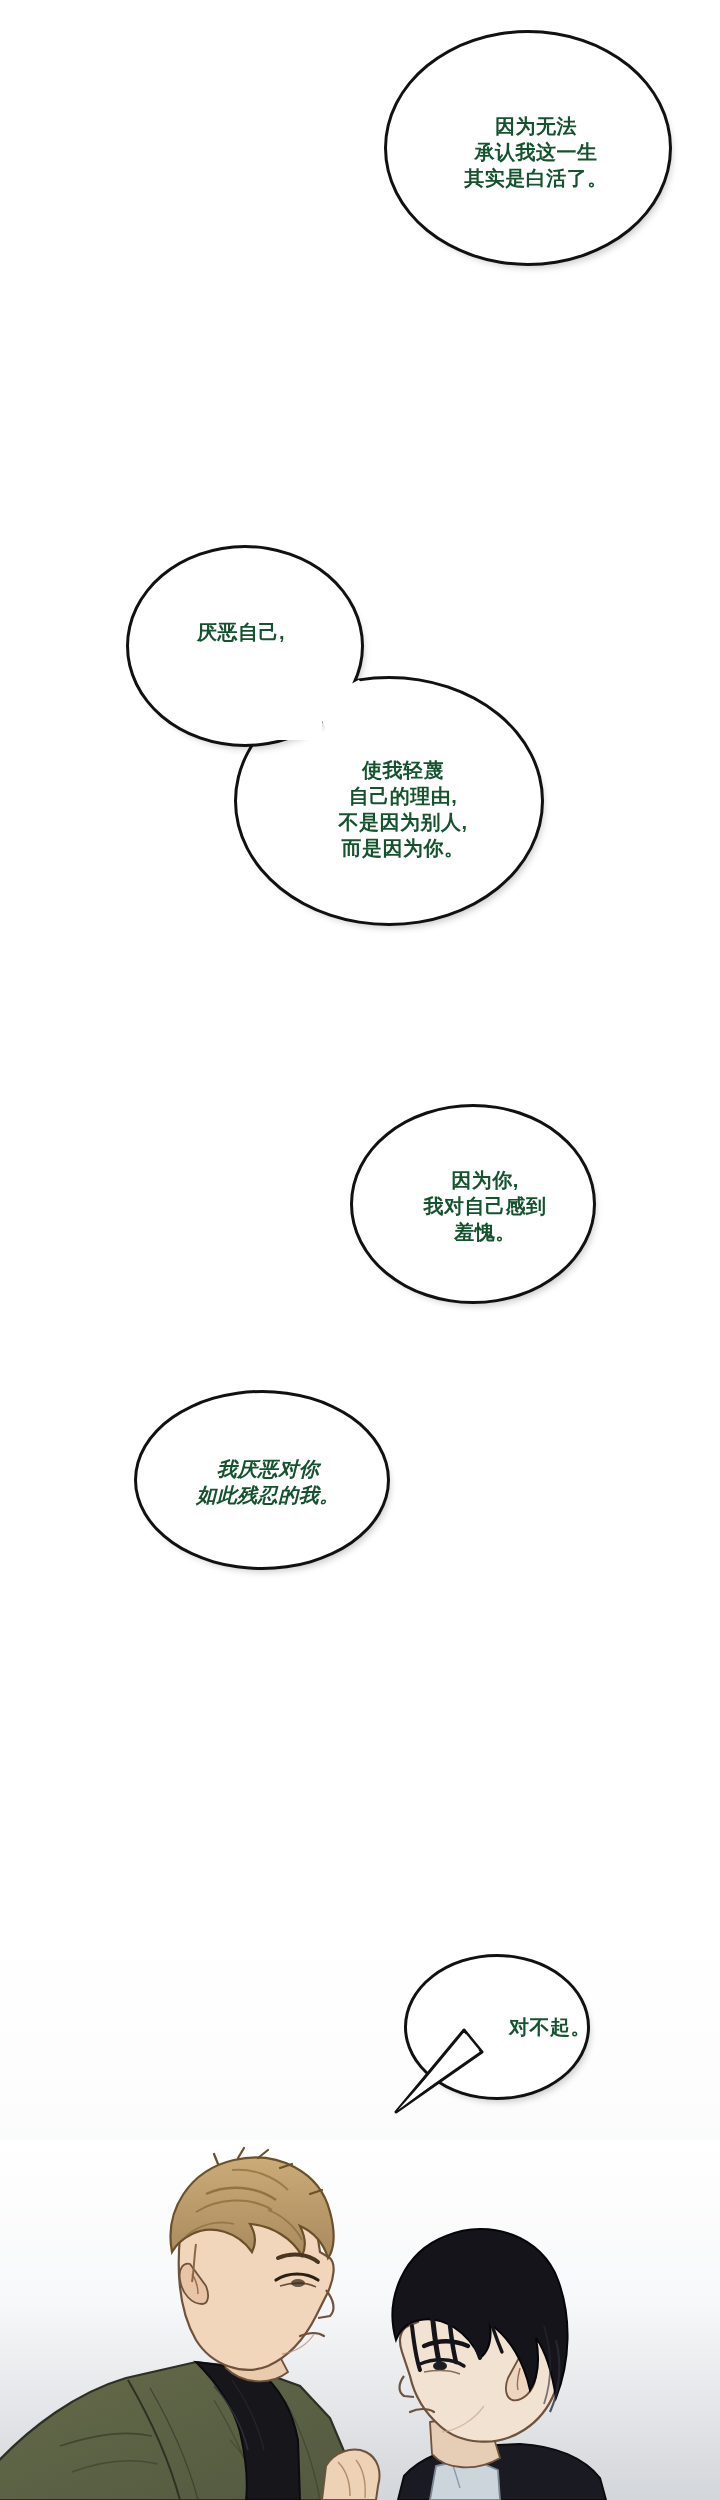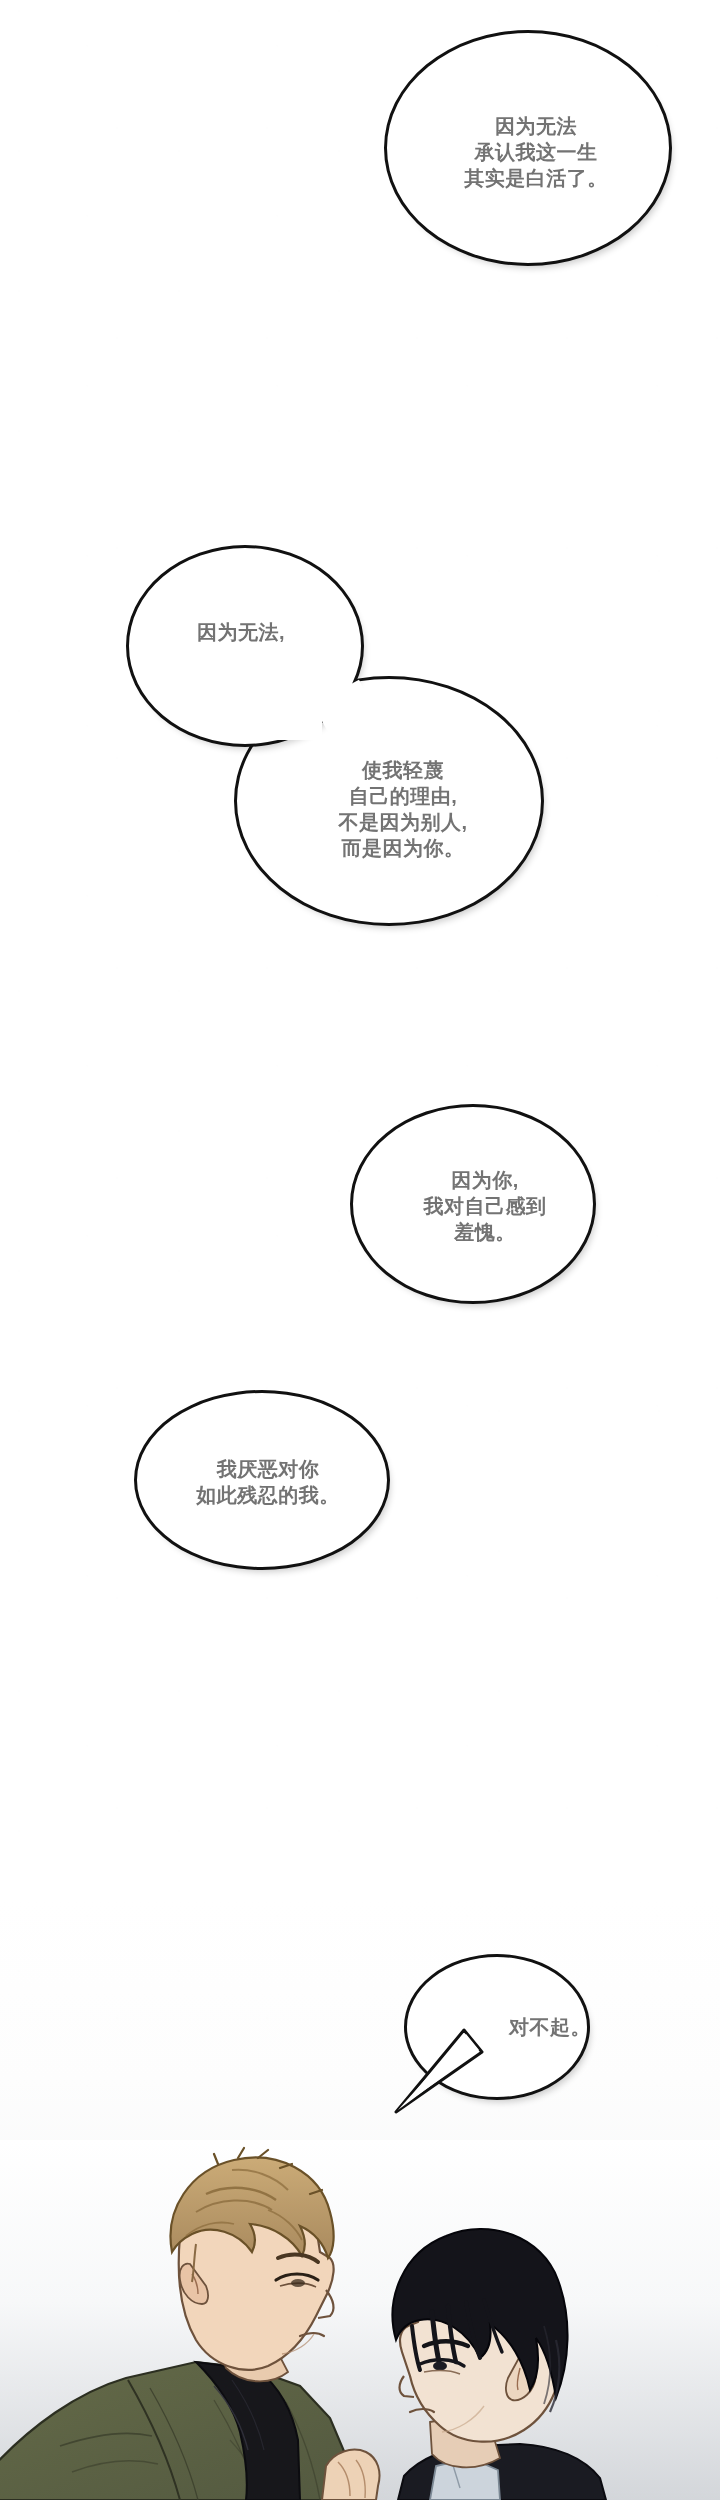--- a/index.html
+++ b/index.html
@@ -23,21 +23,21 @@
   .bubble {
     position:absolute;
     background:#ffffff;
     border:3px solid #111111;
     border-radius:50%;
     display:flex; align-items:center; justify-content:center;
     z-index:5;
   }
   .bubble .txt {
     text-align:center;
-    color:#737373;
+    color:#14532d;
     font-weight:700;
     line-height:1.30;
     letter-spacing:0.5px;
     white-space:pre-line;
     font-family:"Liberation Sans","DejaVu Sans",sans-serif;
   }
   .b-shadow { box-shadow:4px 6px 7px -4px rgba(0,0,0,0.20); }
 
   
   #bubble-1 { left:384px; top:30px; width:288px; height:236px; }
@@ -58,21 +58,21 @@
   #joiner-top { left:318px; top:690px; width:52px; height:34px;
      transform:rotate(-28deg); }
   #joiner-bot { left:262px; top:700px; width:60px; height:40px; }
 
   
   #bubble-3 { left:350px; top:1104px; width:246px; height:200px; }
   #bubble-3 .txt { font-size:20px; transform:translate(12px,2px); }
 
   
   #bubble-4 { left:134px; top:1390px; width:256px; height:180px; }
-  #bubble-4 .txt { font-size:20px; transform:translate(6px,2px); }
+  #bubble-4 .txt { font-size:20px; transform:translate(6px,2px);font-style:italic; }
 
   
   #bubble-5 { left:404px; top:1954px; width:186px; height:146px;justify-content:flex-end; }
   #bubble-5 .txt { font-size:20px; transform:translate(4px,0px); }
   #bubble-5-tail {
     position:absolute; left:386px; top:2024px; width:120px; height:100px;
     z-index:6; pointer-events:none;
   }
 
   
@@ -98,21 +98,21 @@
 
   <div class="noise"></div>
 
   <div class="bubble b-shadow" id="bubble-1">
     <div class="txt">因为无法
 承认我这一生
 其实是白活了。</div>
   </div>
 
   <div class="bubble b-shadow" id="bubble-2a">
-    <div class="txt">因为无法,</div>
+    <div class="txt">厌恶自己,</div>
   </div>
   <div class="bubble b-shadow" id="bubble-2b">
     <div class="txt">使我轻蔑
 自己的理由,
 不是因为别人,
 而是因为你。</div>
   </div>
   <div class="joiner" id="joiner-top"></div>
   <div class="joiner" id="joiner-bot"></div>
 

